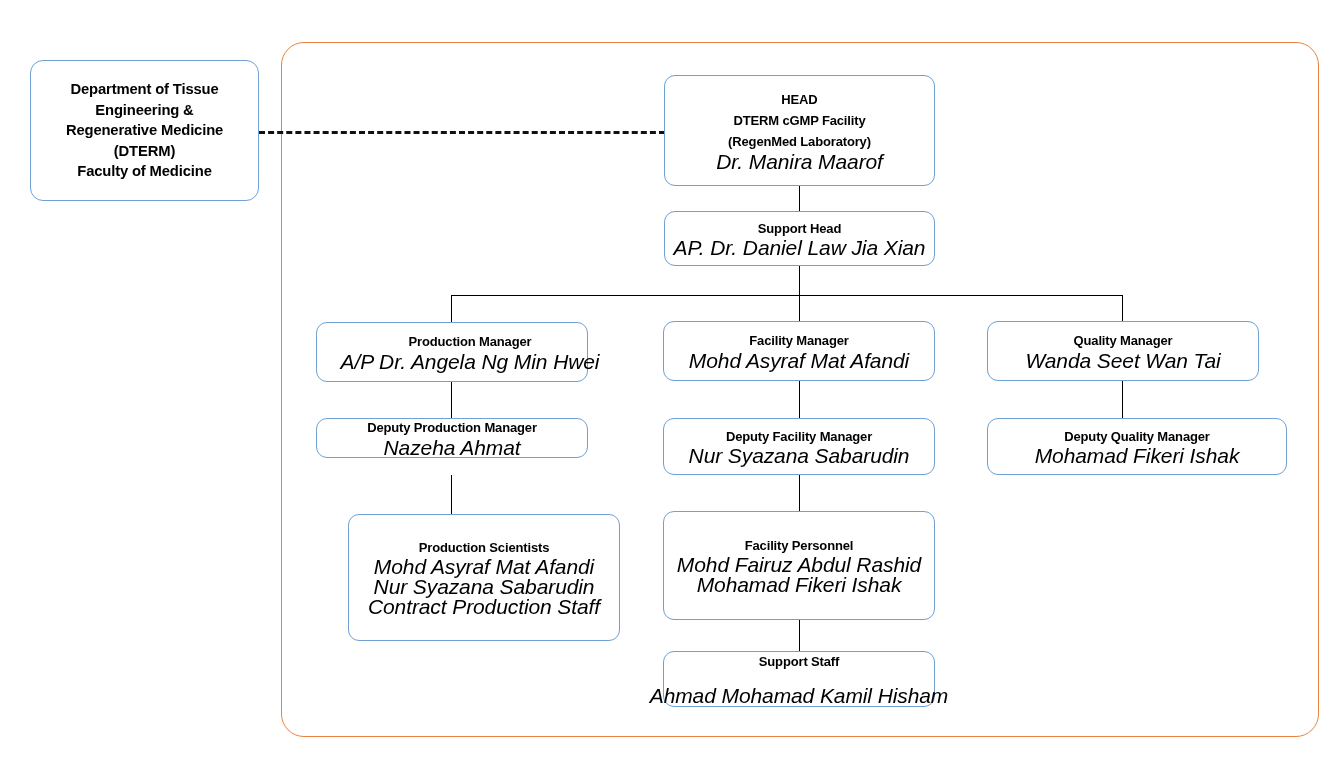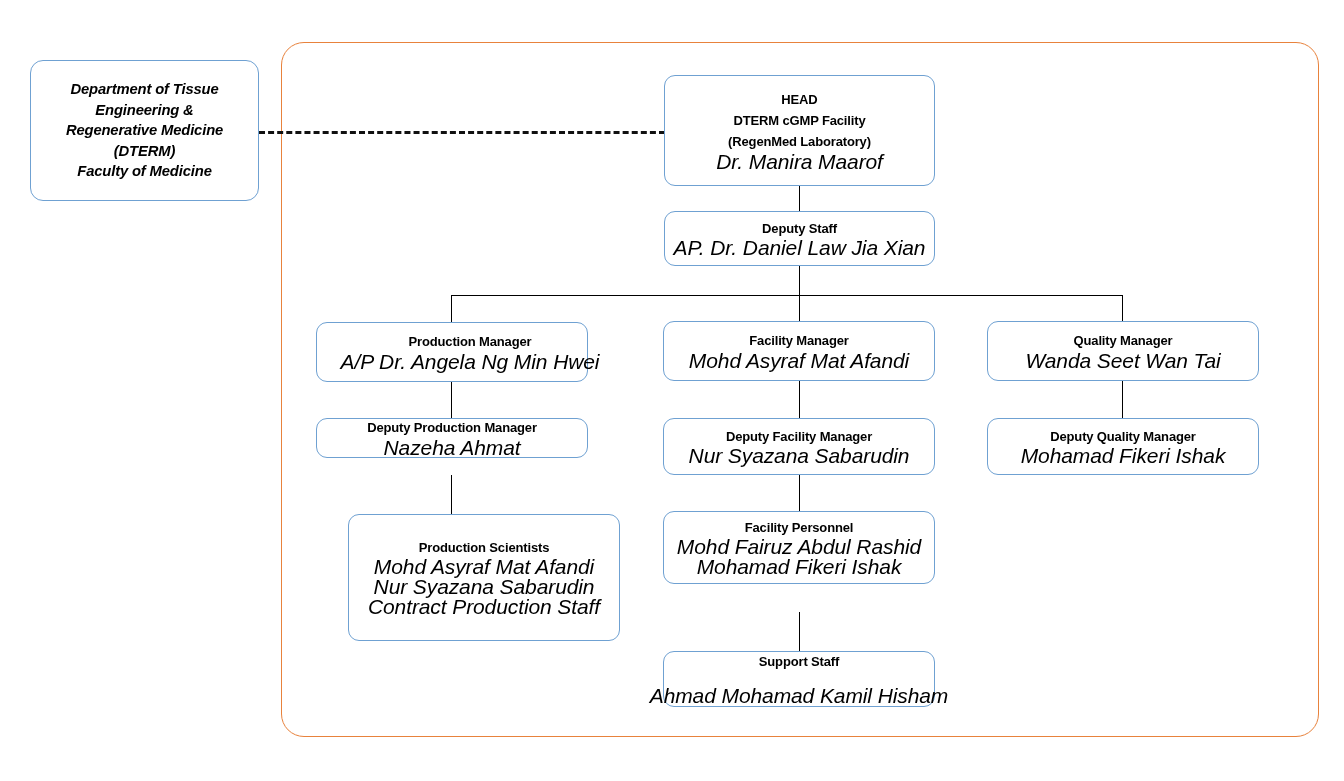--- a/index.html
+++ b/index.html
@@ -87,39 +87,39 @@
 </style>
 </head>
 <body>
 
 <div id="stage">
 
   <div class="boundary" style="left:281px;top:42px;width:1038px;height:695px;"></div>
 
   <div class="dashline" style="left:259px;top:131px;width:406px;"></div>
 
-  <div class="node dept" style="left:30px;top:60px;width:229px;height:141px;font-style:italic;">
+  <div class="node dept" style="left:30px;top:60px;width:229px;height:141px;">
     <div class="title">Department of Tissue
 Engineering &amp;
 Regenerative Medicine
 (DTERM)
 Faculty of Medicine</div>
   </div>
 
   <div class="node" id="node-head" style="left:664px;top:75px;width:271px;height:111px;">
     <div class="title">HEAD
 DTERM cGMP Facility
 (RegenMed Laboratory)</div>
     <div class="person">Dr. Manira Maarof</div>
   </div>
 
   <div class="vline" style="left:799px;top:186px;height:25px;"></div>
 
   <div class="node" style="left:664px;top:211px;width:271px;height:55px;">
-    <div class="title">Deputy Staff</div>
+    <div class="title">Support Head</div>
     <div class="person">AP. Dr. Daniel Law Jia Xian</div>
   </div>
 
   <div class="vline" style="left:799px;top:266px;height:30px;"></div>
 
   <div class="hline" style="left:451px;top:295px;width:672px;"></div>
 
   <div class="vline" style="left:451px;top:295px;height:27px;"></div>
   <div class="vline" style="left:799px;top:295px;height:26px;"></div>
   <div class="vline" style="left:1122px;top:295px;height:26px;"></div>
@@ -152,38 +152,38 @@
 
   <div class="vline" style="left:799px;top:381px;height:37px;"></div>
 
   <div class="node" style="left:663px;top:418px;width:272px;height:57px;">
     <div class="title">Deputy Facility Manager</div>
     <div class="person">Nur Syazana Sabarudin</div>
   </div>
 
   <div class="vline" style="left:799px;top:475px;height:36px;"></div>
 
-  <div class="node" style="left:663px;top:511px;width:272px;height:73px;">
+  <div class="node" style="left:663px;top:511px;width:272px;height:109px;">
     <div class="title">Facility Personnel</div>
     <div class="person">Mohd Fairuz Abdul Rashid</div>
     <div class="person">Mohamad Fikeri Ishak</div>
   </div>
 
   <div class="vline" style="left:799px;top:612px;height:39px;"></div>
 
   <div class="node" style="left:663px;top:651px;width:272px;height:56px;justify-content:space-between;">
     <div class="title">Support Staff</div>
     <div class="person">Ahmad Mohamad Kamil Hisham</div>
   </div>
 
   <div class="node" style="left:987px;top:321px;width:272px;height:60px;">
     <div class="title">Quality Manager</div>
     <div class="person">Wanda Seet Wan Tai</div>
   </div>
 
   <div class="vline" style="left:1122px;top:381px;height:37px;"></div>
 
-  <div class="node" style="left:987px;top:418px;width:272px;height:57px;">
+  <div class="node" style="left:987px;top:418px;width:300px;height:57px;">
     <div class="title">Deputy Quality Manager</div>
     <div class="person">Mohamad Fikeri Ishak</div>
   </div>
 
 </div>
 
 </body></html>

